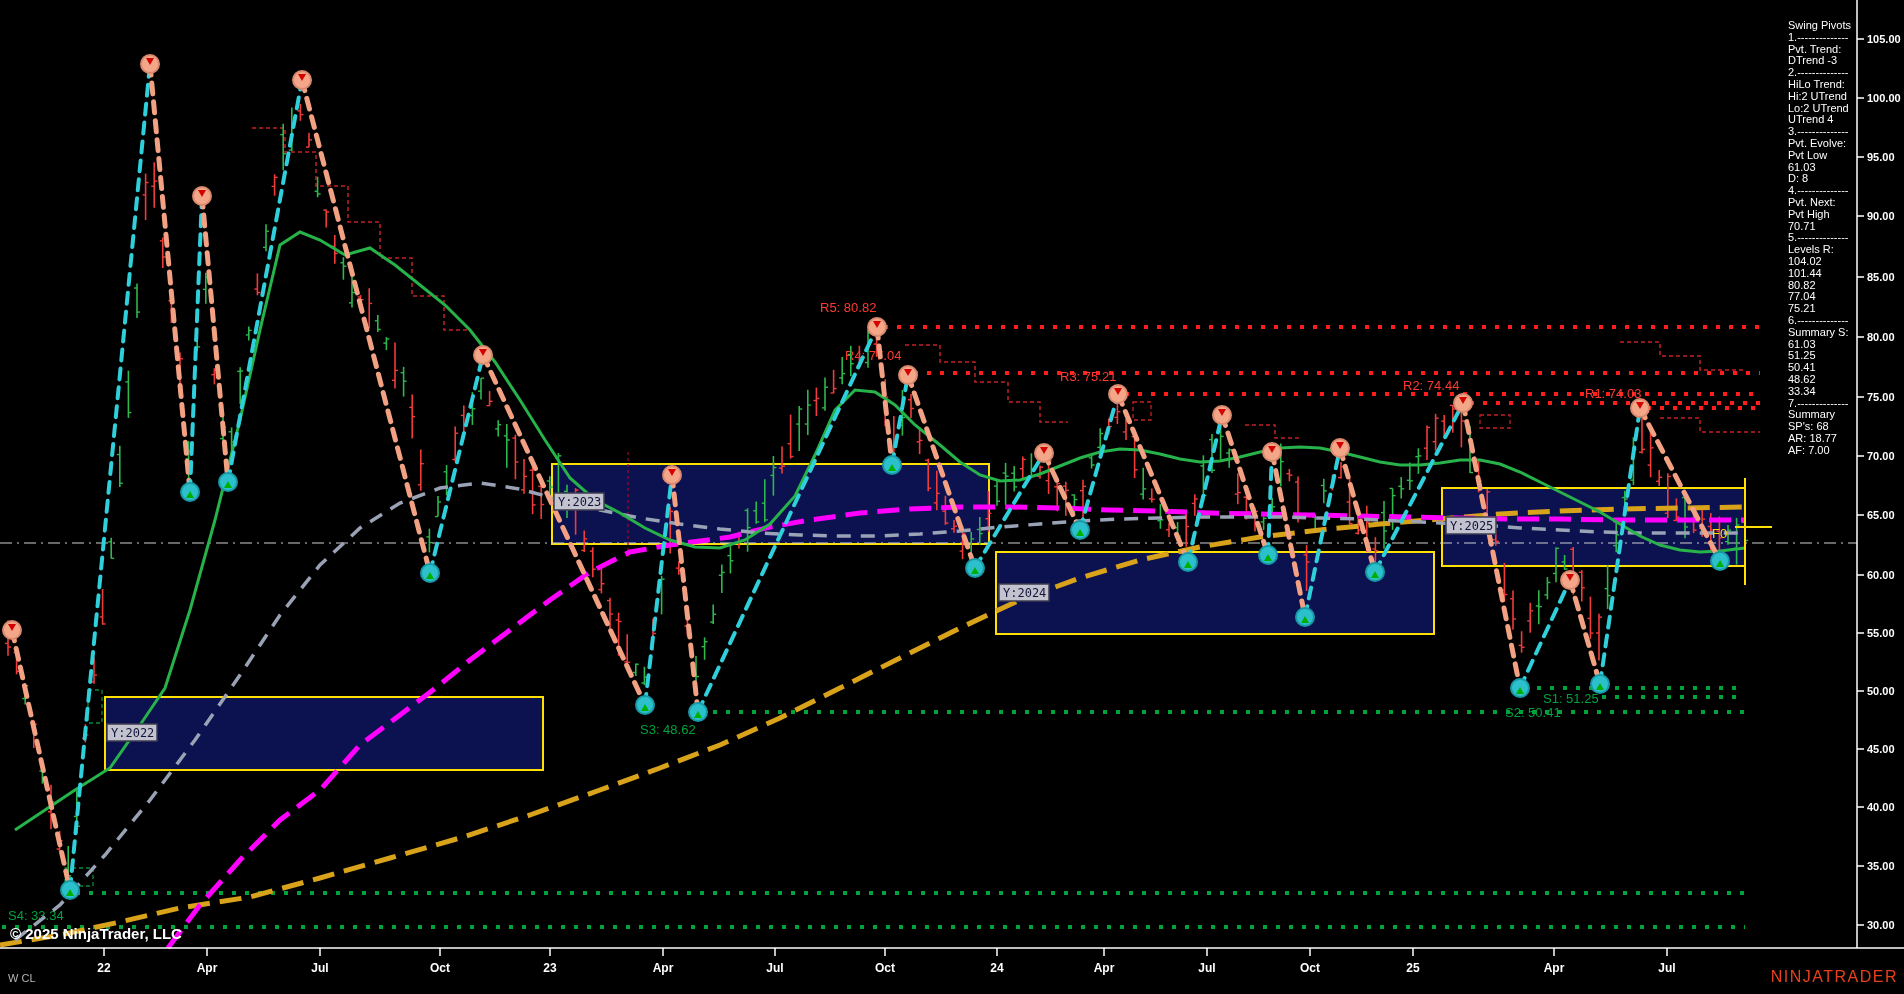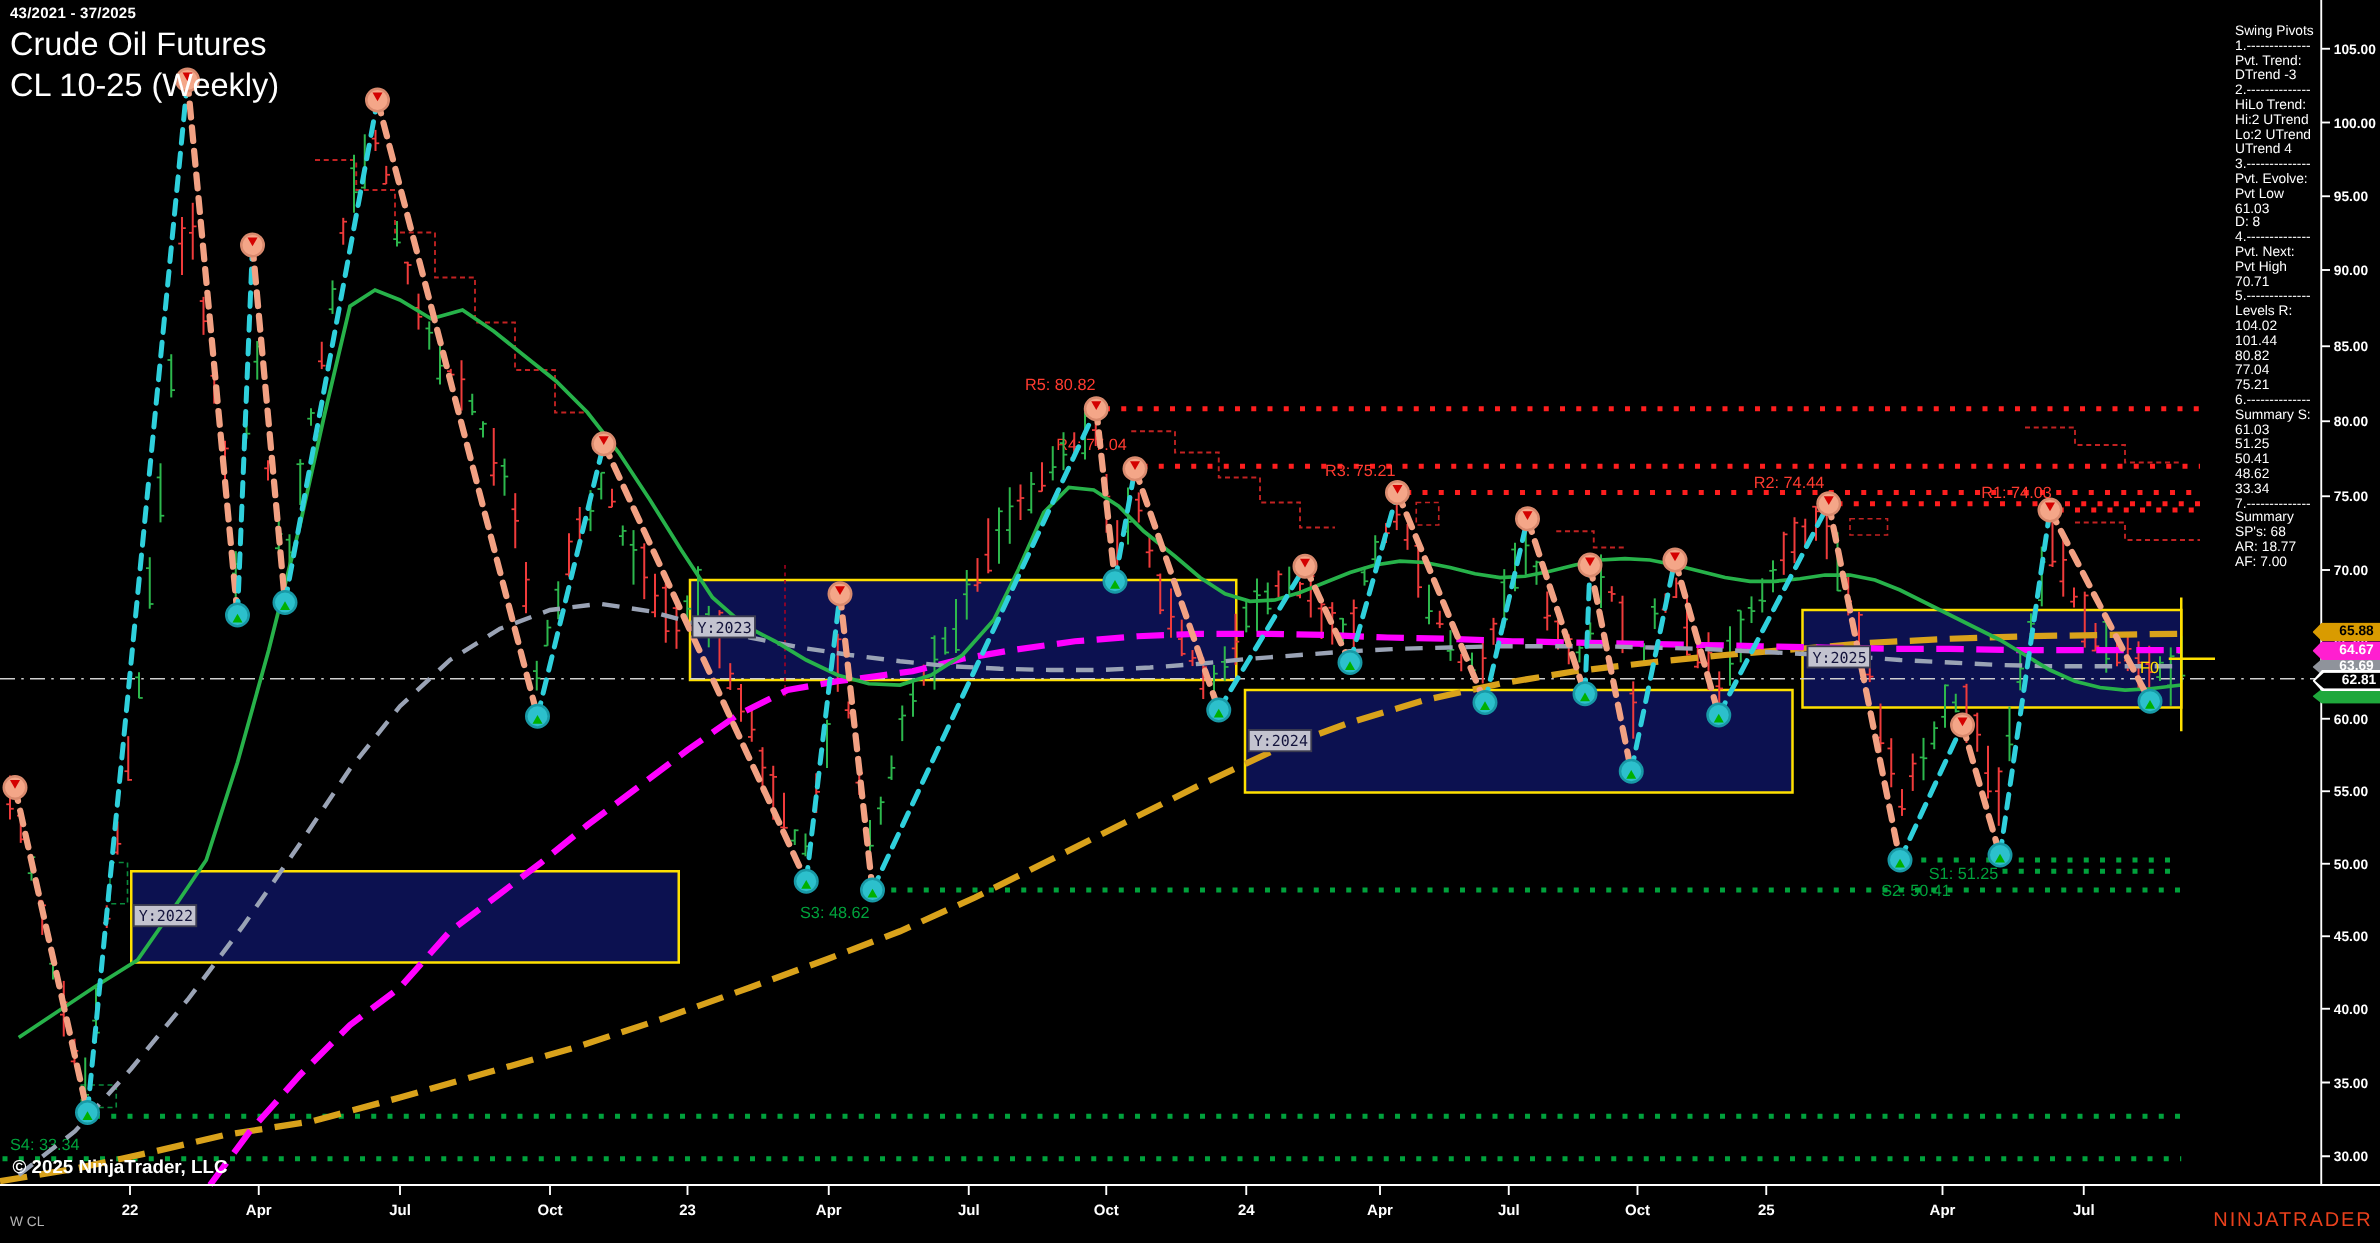--- a/index.html
+++ b/index.html
@@ -21,25 +21,20 @@
        font-size:11px;font-weight:bold;text-align:right;padding-right:5px;box-sizing:border-box;}
   .tag-inner{position:absolute;left:2px;top:2px;right:0;bottom:2px;
        clip-path:polygon(0 50%,14% 0,100% 0,100% 100%,14% 100%);
        font-size:11px;font-weight:bold;text-align:right;padding-right:3px;box-sizing:border-box;}
 </style>
 </head>
 <body>
 
 <div class="stage">
 
-  <div class="titlebox">
-    <div class="title-range">43/2021 - 37/2025</div>
-    <div class="title-main">Crude Oil Futures</div>
-    <div class="title-sub">CL 10-25 (Weekly)</div>
-  </div>
 
   <svg id="chart" width="1904" height="994" style="position:absolute;left:0;top:0">
       <g>
         <rect x="105" y="697" width="438" height="73" fill="#0c1150" stroke="#ffe000" stroke-width="2"></rect>
         <rect x="552" y="464" width="437" height="80" fill="#0c1150" stroke="#ffe000" stroke-width="2"></rect>
         <rect x="996" y="552" width="438" height="82" fill="#0c1150" stroke="#ffe000" stroke-width="2"></rect>
         <rect x="1442" y="488" width="303" height="78" fill="#0c1150" stroke="#ffe000" stroke-width="2"></rect>
       </g>
       <g>
         <line x1="0" y1="543" x2="1857" y2="543" stroke="#d0d0d0" stroke-width="1.2" stroke-dasharray="12 5 2 5"></line>
@@ -907,26 +902,17 @@
       <div>50.41</div>
       <div>48.62</div>
       <div>33.34</div>
       <div>7.--------------</div>
       <div>Summary</div>
       <div>SP's: 68</div>
       <div>AR: 18.77</div>
       <div>AF: 7.00</div>
     </div>
 
-  <div class="tags" id="tags">
-      <div class="tag" style="top: 498px; height: 15px; z-index: 2; background: rgb(217, 155, 0); color: rgb(0, 0, 0); line-height: 15px;">65.88</div>
-      <div class="tag" style="top: 513px; height: 15px; z-index: 3; background: rgb(255, 31, 208); color: rgb(255, 255, 255); line-height: 15px;">64.67</div>
-      <div class="tag" style="top: 527px; height: 13px; z-index: 1; background: rgb(143, 147, 155); color: rgb(255, 255, 255); line-height: 13px;">63.69</div>
-      <div class="tag" style="top: 536px; height: 17px; z-index: 5; background: rgb(255, 255, 255);">
-        <div class="tag-inner" style="background: rgb(0, 0, 0); color: rgb(255, 255, 255); line-height: 13px;">62.81</div>
-      </div>
-      <div class="tag" style="top: 551px; height: 12px; z-index: 2; background: rgb(31, 168, 60); color: rgb(255, 255, 255); line-height: 12px;"></div>
-    </div>
 
   <div class="copyright">© 2025 NinjaTrader, LLC</div>
   <div class="symbol">W CL</div>
   <div class="brand">NINJATRADER</div>
 </div>
 
 </body></html>

